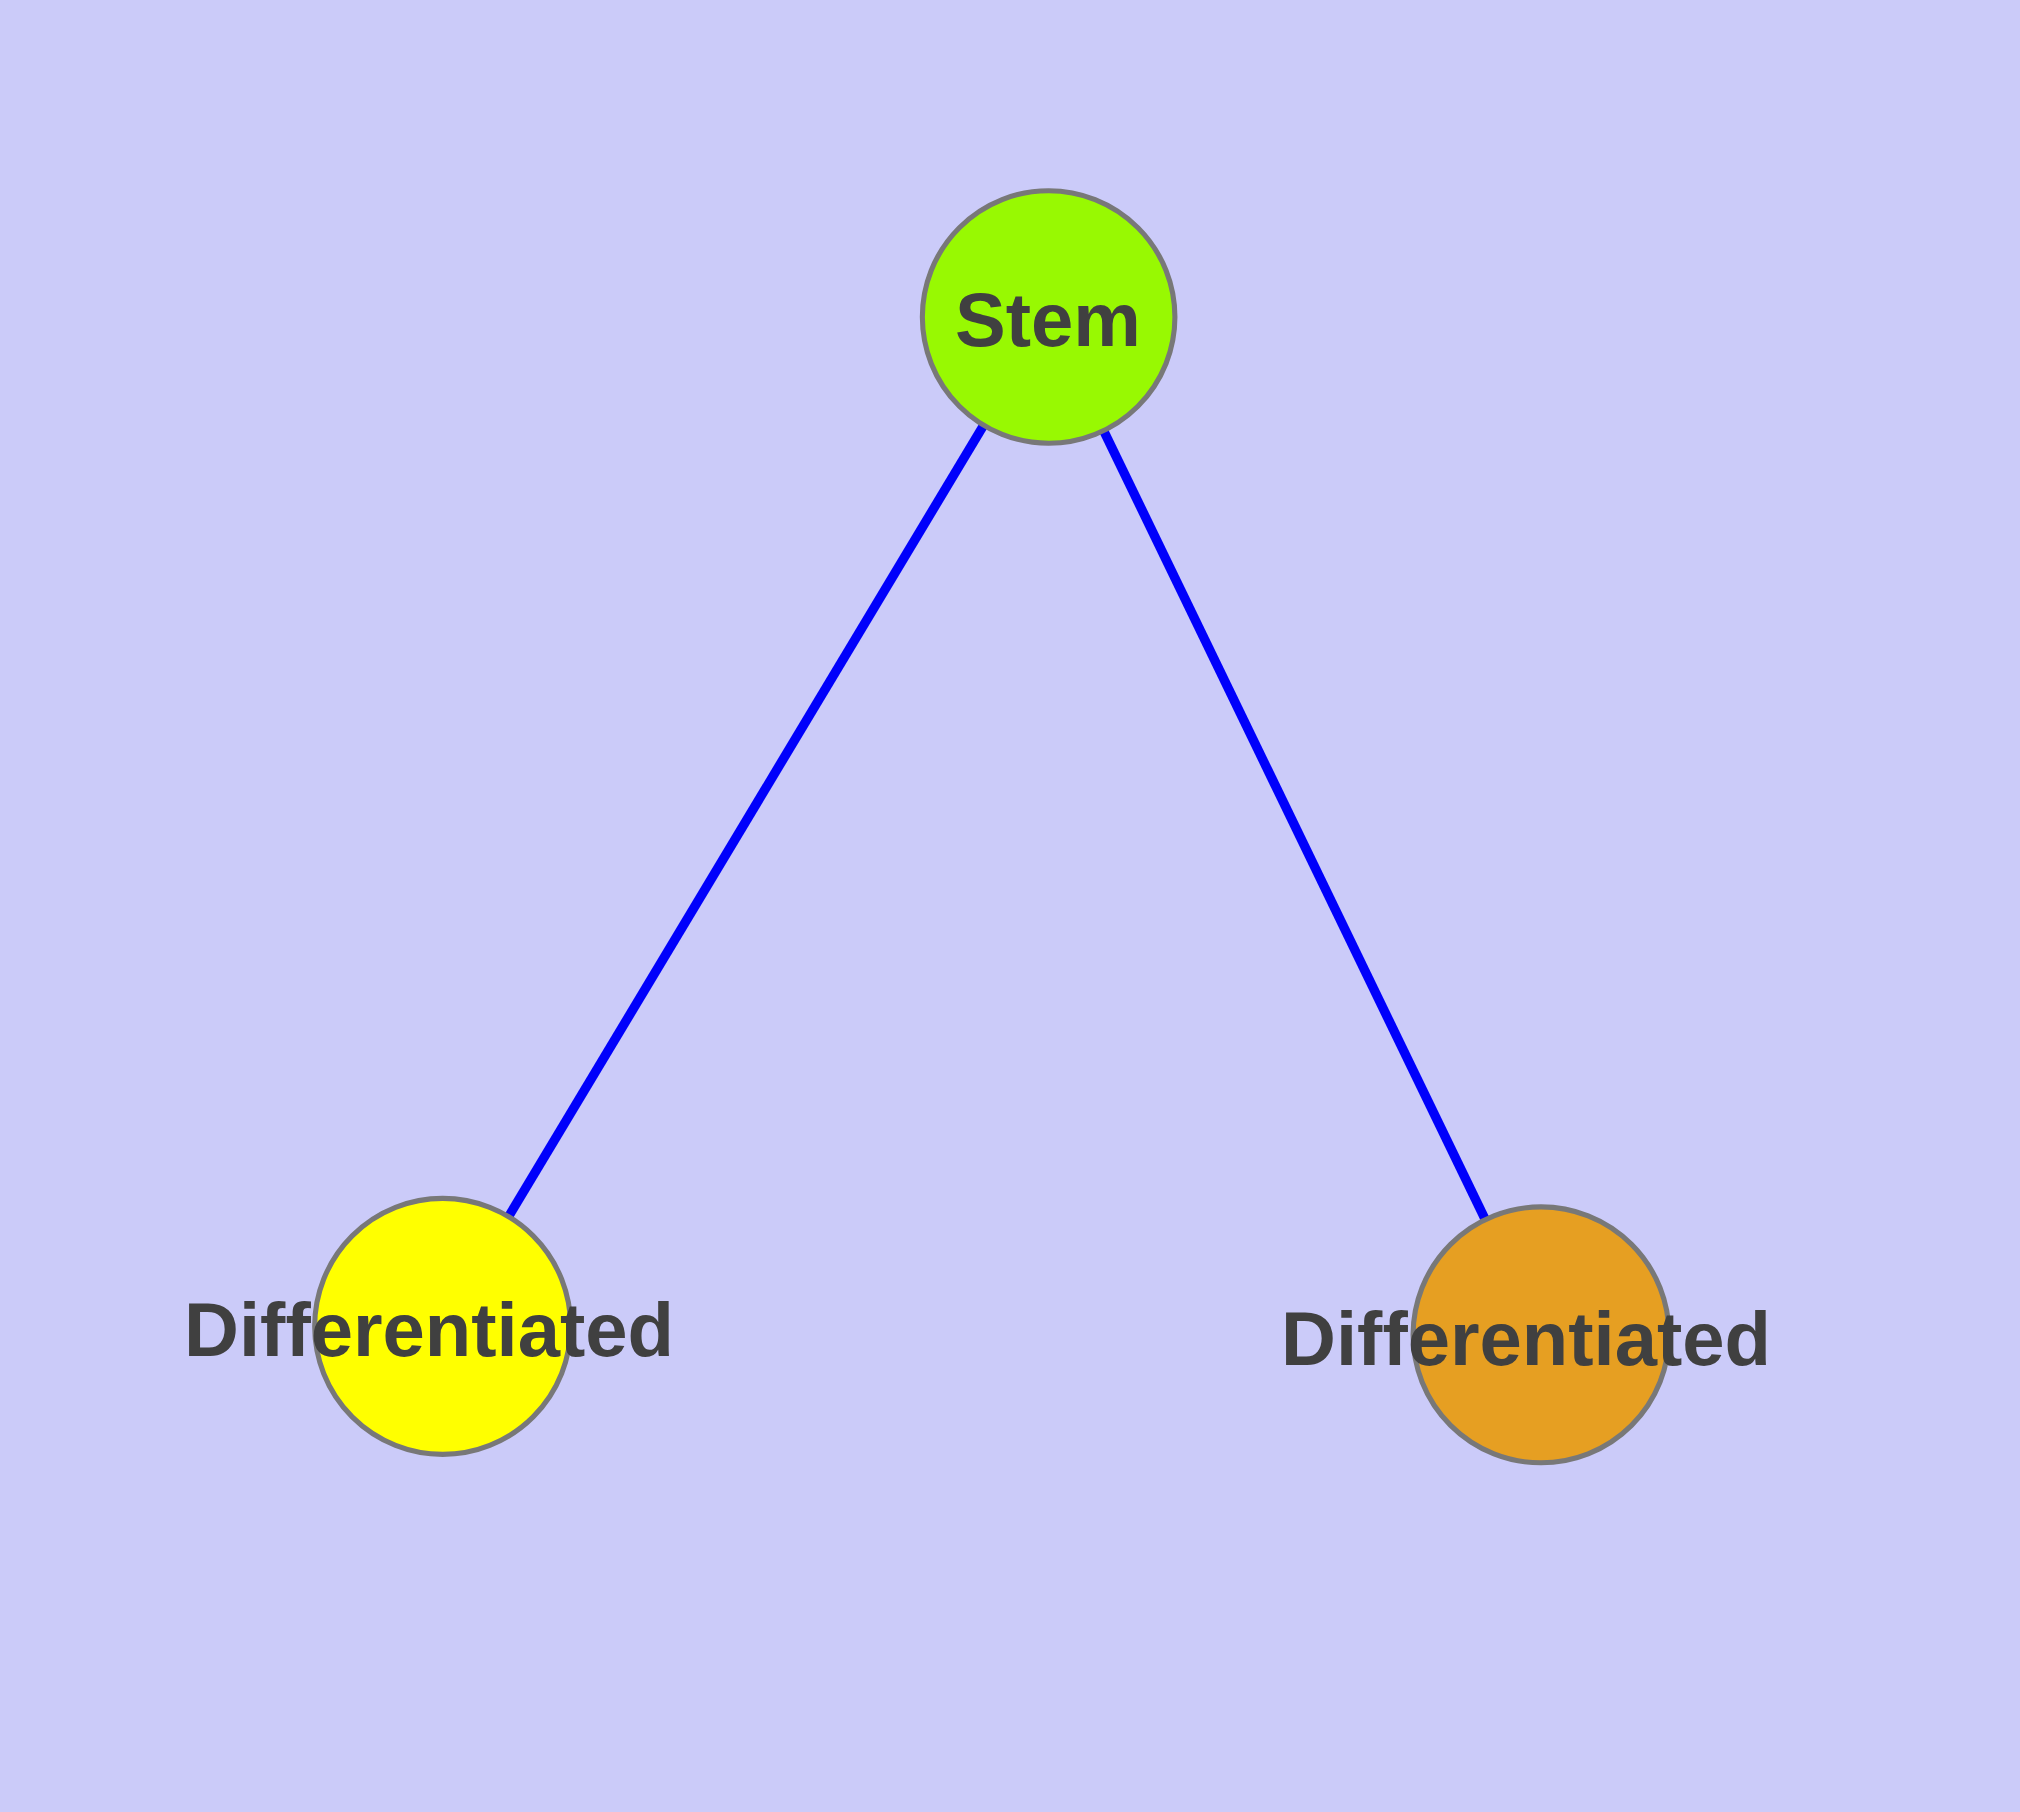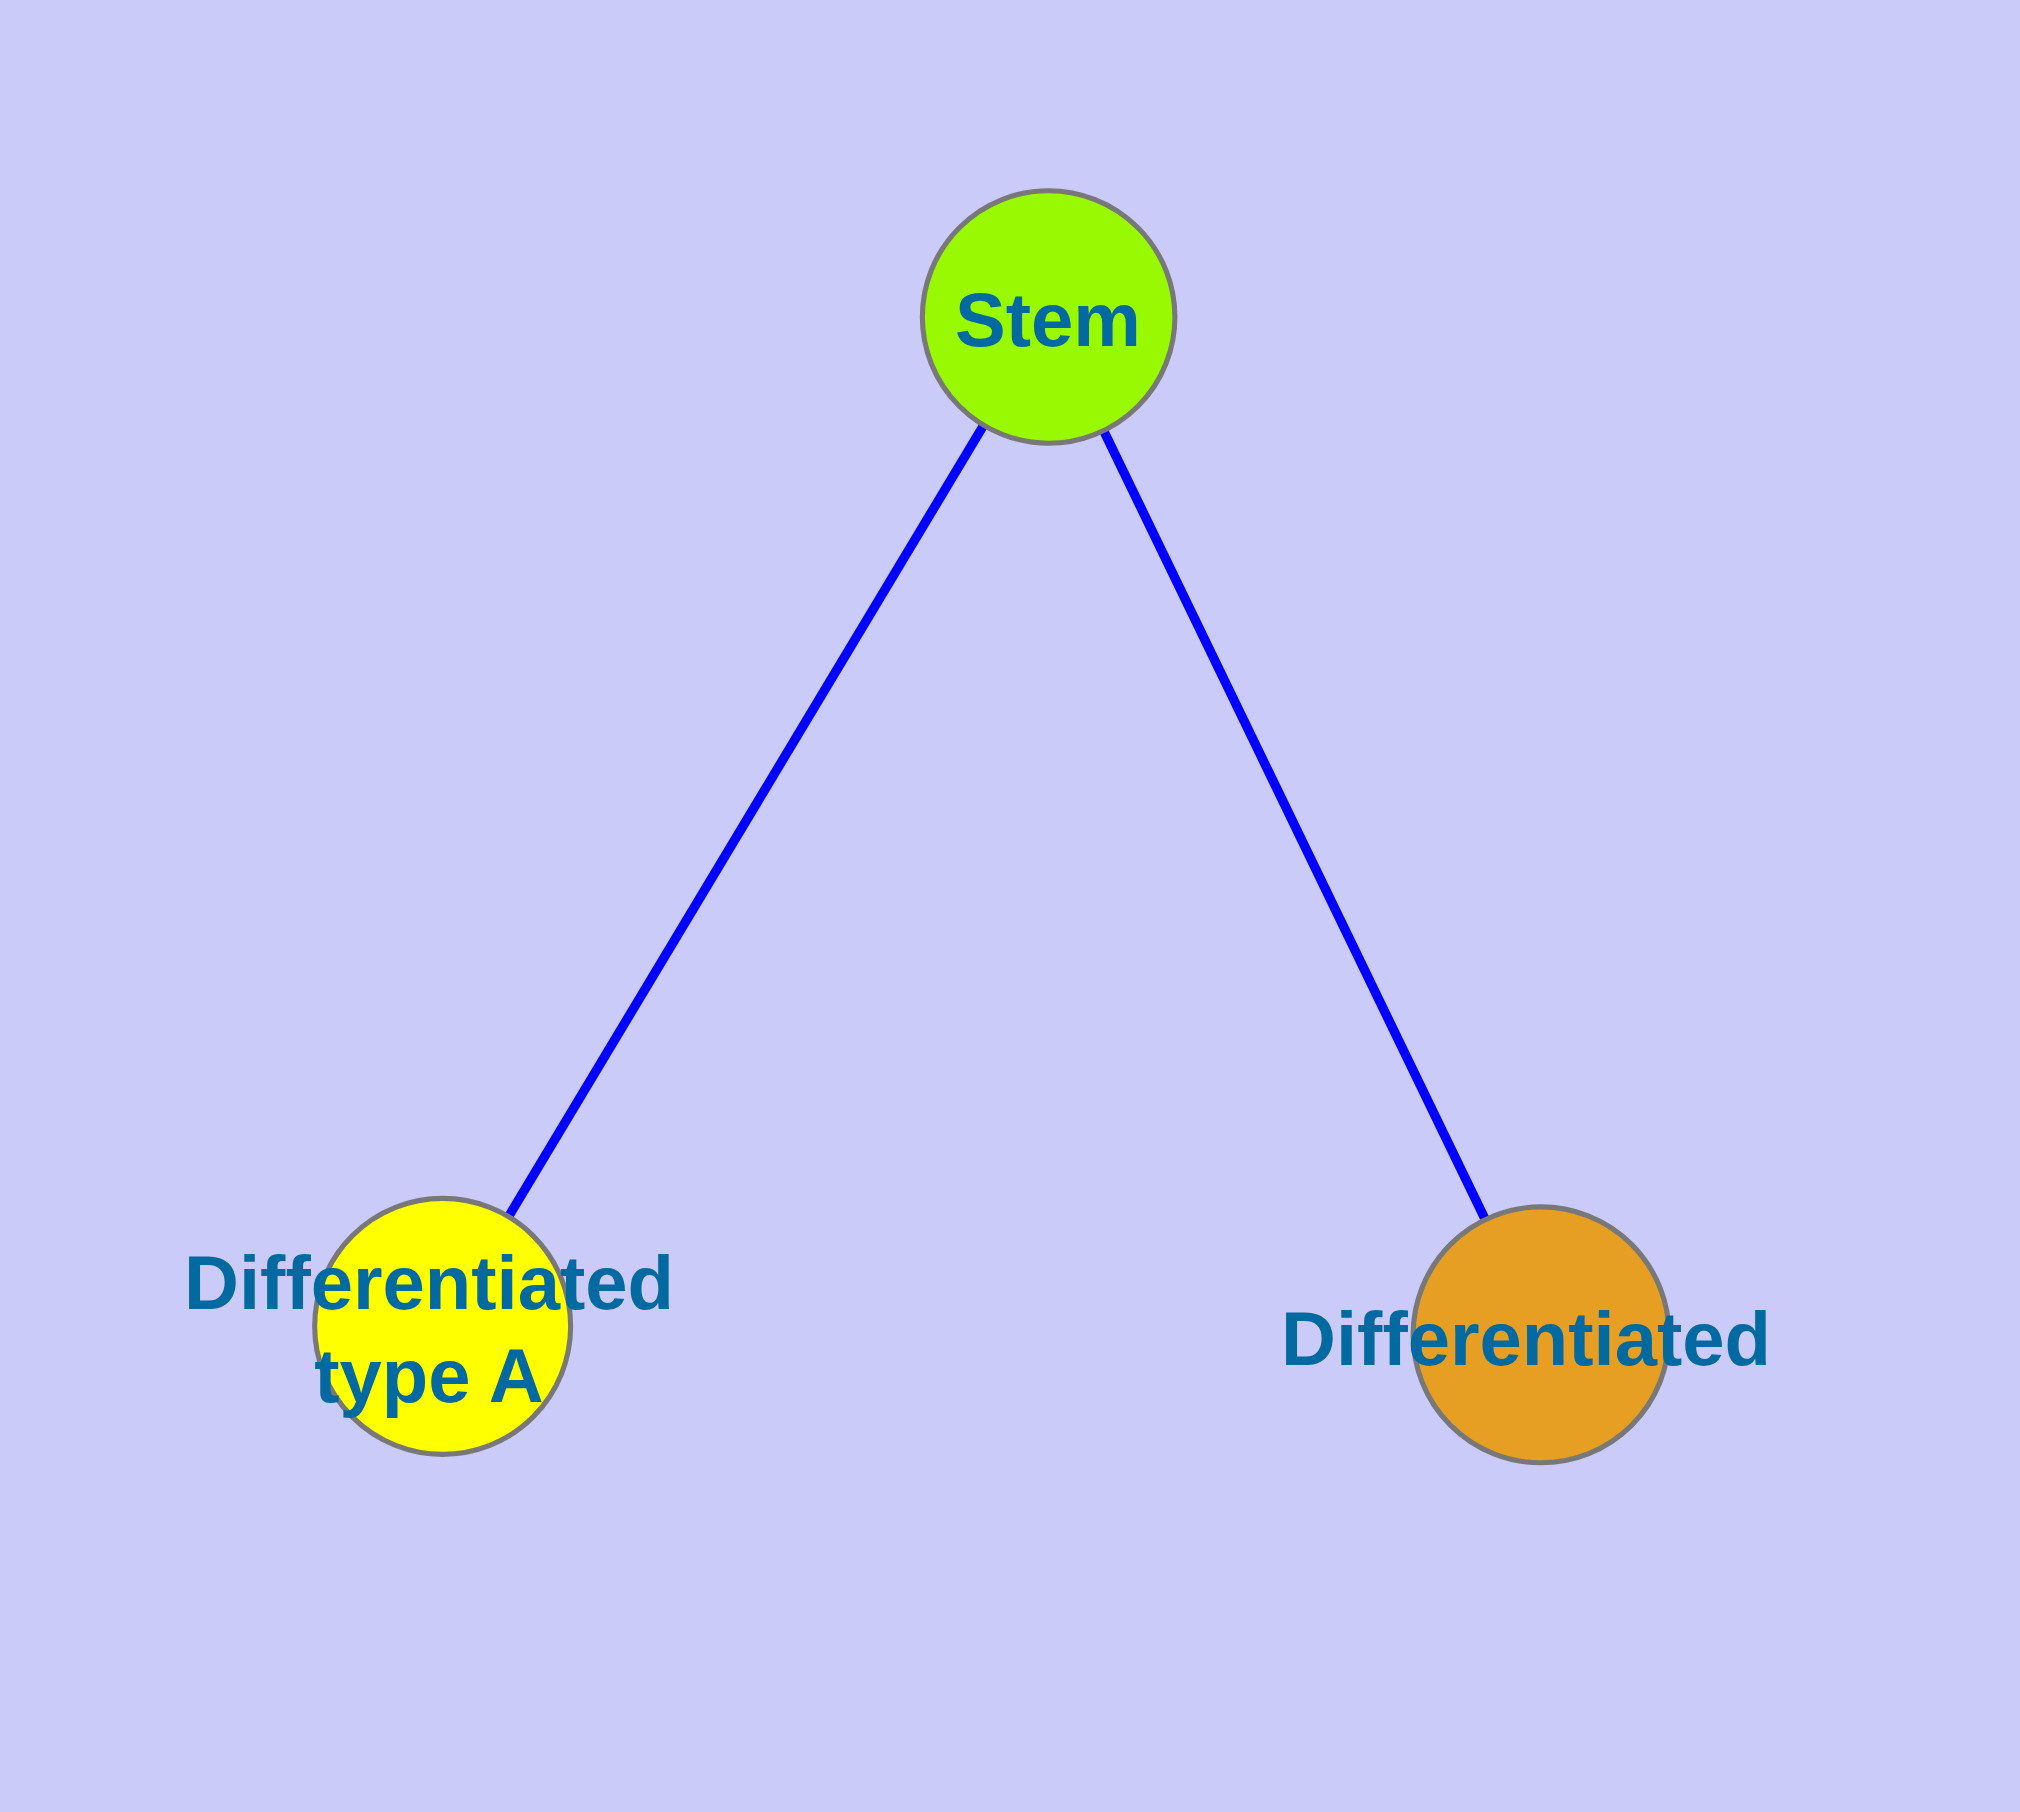--- a/index.html
+++ b/index.html
@@ -15,21 +15,21 @@
     position: absolute;
     left: 0; top: 0;
     width: 2021px;
     height: 1812px;
     display: block;
   }
   .node-label {
     position: absolute;
     transform: translate(-50%, -50%);
     text-align: center;
-    color: #0369a1;
+    color: #404040;
     font-weight: 700;
     font-size: 76px;
     line-height: 93px;
     white-space: nowrap;
     pointer-events: none;
   }
   .node-label span { display: block; }
   .label-stem   { left: 1048px; top: 319px; }
   .label-type-a { left: 429px;  top: 1329px; }
   .label-type-b { left: 1526px; top: 1338px; }
@@ -52,21 +52,20 @@
 
     <circle cx="1818" cy="1575" r="151" stroke-width="6" fill="#E69F22" stroke="#787878"></circle>
   </svg>
 
   <div class="node-label label-stem">
     <span>Stem</span>
   </div>
 
   <div class="node-label label-type-a">
     <span>Differentiated</span>
-    <span>type A</span>
   </div>
 
   <div class="node-label label-type-b">
     <span>Differentiated</span>
   </div>
 
 </div>
 
 
 </body></html>

